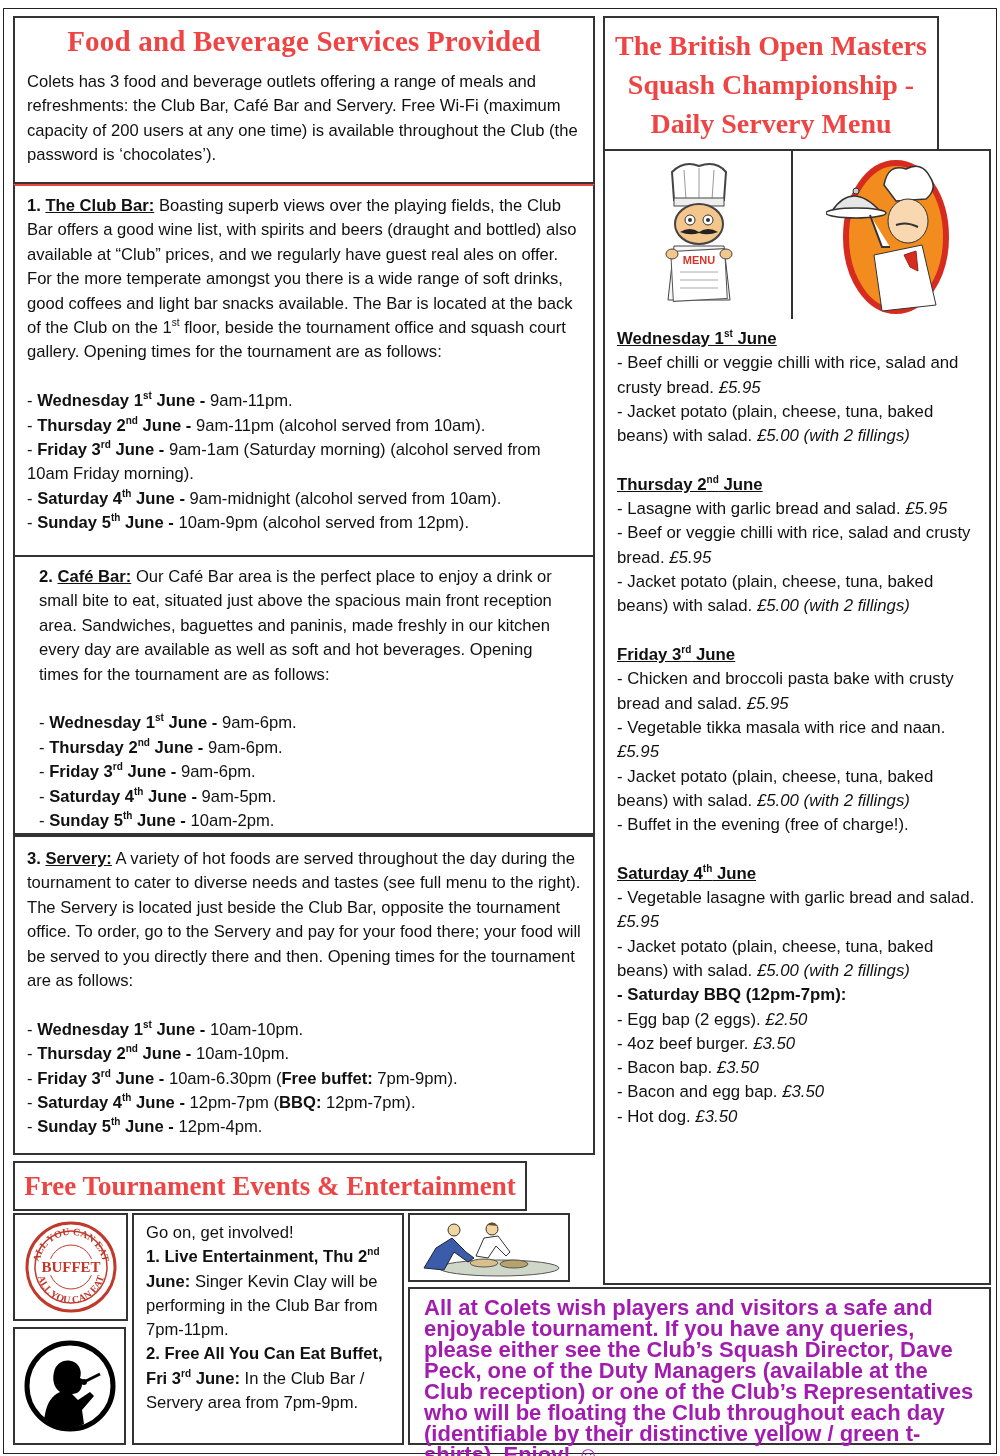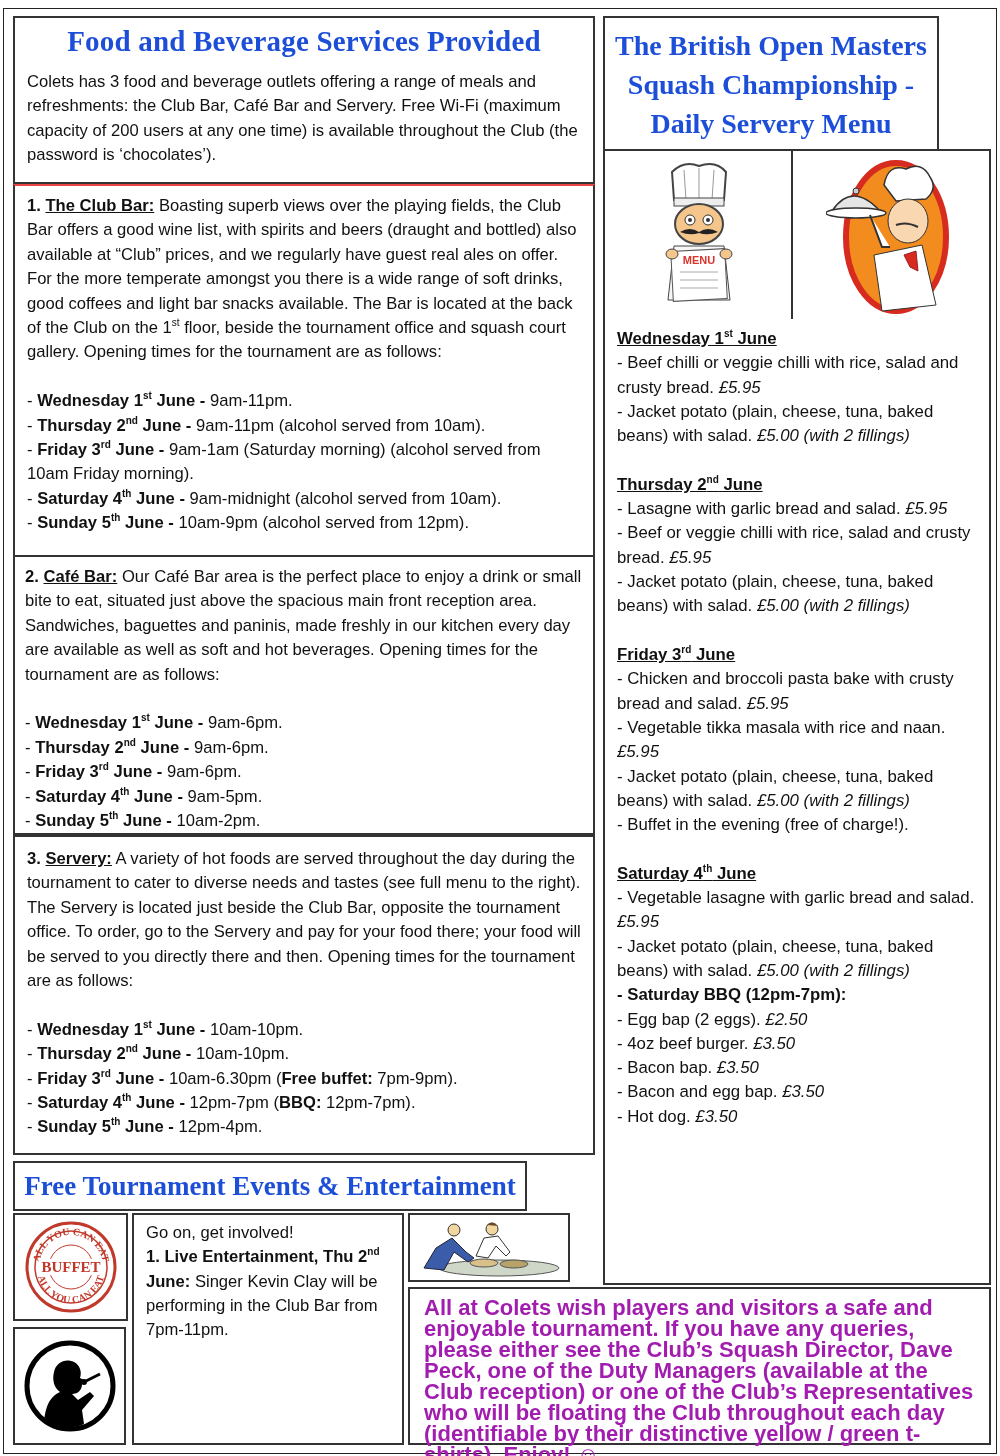--- a/index.html
+++ b/index.html
@@ -4,36 +4,36 @@
 <style>
   * { box-sizing: border-box; margin: 0; padding: 0; }
   html, body { width: 1000px; height: 1456px; background: #ffffff; overflow: hidden; }
   body { position: relative; font-family: "Liberation Sans", "DejaVu Sans", sans-serif; color: #1a1a1a; }
 
   .frame { position: absolute; left: 3px; top: 8px; width: 994px; height: 1446px; border: 1px solid #222; }
 
   .box { position: absolute; border: 2px solid #333; background: #fff; }
   .heading {
     font-family: "Liberation Serif", "DejaVu Serif", serif;
-    font-weight: bold; color: #1d4ed8; text-align: center;
+    font-weight: bold; color: #ef4444; text-align: center;
   }
   .txt { font-size: 16.6px; line-height: 24.4px; color: #111; }
   .txt b { font-weight: bold; }
   .u { text-decoration: underline; }
   sup { font-size: 10px; line-height: 0; vertical-align: super; }
   .it { font-style: italic; }
   .line { display: block; }
   .gap { display: block; height: 24.4px; }
 
   
   #fb-title { left: 13px; top: 16px; width: 582px; height: 50px; }
   #fb-title .heading { font-size: 29px; line-height: 46px; letter-spacing: 0.2px; }
   #fb-intro { left: 13px; top: 64px; width: 582px; height: 120px; border-top: none; padding: 6px 12px; }
   #club-bar { left: 13px; top: 184px; width: 582px; height: 373px; border-top: 2px solid #ef4444; padding: 8px 12px; }
-  #cafe-bar { left: 13px; top: 557px; width: 582px; height: 278px; border-top: none; padding: 8px 10px; }
+  #cafe-bar { left: 13px; top: 557px; width: 582px; height: 278px; border-top: none; padding: 8px 24px; }
   #servery { left: 13px; top: 835px; width: 582px; height: 320px; padding: 10px 12px; }
 
   #ev-title { left: 13px; top: 1161px; width: 514px; height: 50px; }
   #ev-title .heading { font-size: 27px; line-height: 46px; }
 
   #buffet-img { left: 13px; top: 1213px; width: 115px; height: 108px; display:flex; align-items:center; justify-content:center; }
   #singer-img { left: 13px; top: 1327px; width: 113px; height: 118px; display:flex; align-items:center; justify-content:center; }
   #ev-text { left: 132px; top: 1213px; width: 272px; height: 232px; padding: 6px 12px; }
   #ev-text .txt { font-size: 16.6px; line-height: 24.3px; }
   #buffet-scene { left: 408px; top: 1213px; width: 162px; height: 69px; display:flex; align-items:center; justify-content:center; }
@@ -137,20 +137,21 @@
     <path d="M 20 82 C 22 62 28 56 36 52 C 30 48 28 40 30 32 C 32 22 42 18 50 22 C 56 25 58 32 56 38 L 60 40 L 58 44 C 58 50 54 54 48 54 L 54 60 L 66 52 L 70 56 L 58 70 L 60 84 C 46 90 30 88 20 82 Z" fill="#000"></path>
     <line x1="60" y1="42" x2="76" y2="34" stroke="#000" stroke-width="3"></line>
     <circle cx="60" cy="42" r="3" fill="#000"></circle>
   </svg>
 </div>
 
 <div class="box" id="ev-text">
   <div class="txt">
     <span class="line">Go on, get involved!</span>
     <span><b><span>1. Live Entertainment, Thu 2</span><sup>nd</sup><span> June:</span></b><span> Singer Kevin Clay will be performing in the Club Bar from 7pm-11pm.</span></span>
+    <span class="line"><b><span>2. Free All You Can Eat Buffet, Fri 3</span><sup>rd</sup><span> June:</span></b><span> In the Club Bar / Servery area from 7pm-9pm.</span></span>
   </div>
 </div>
 
 <div class="box" id="buffet-scene">
   <svg width="150" height="60" viewBox="0 0 150 60">
     <ellipse cx="85" cy="50" rx="60" ry="8" fill="#cfd8c8" stroke="#555"></ellipse>
     <ellipse cx="70" cy="45" rx="14" ry="4" fill="#d9c08a" stroke="#555"></ellipse>
     <ellipse cx="100" cy="46" rx="14" ry="4" fill="#b7a36a" stroke="#555"></ellipse>
     <path d="M 10 50 L 22 30 L 38 20 L 52 34 L 60 40 L 54 44 L 40 34 L 30 52 Z" fill="#3b5ca8" stroke="#223"></path>
     <circle cx="40" cy="12" r="6" fill="#f2d6a0" stroke="#333"></circle>

